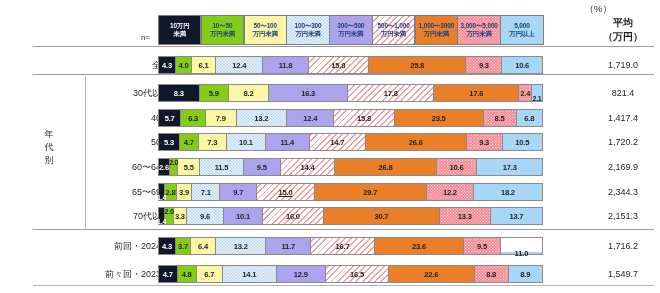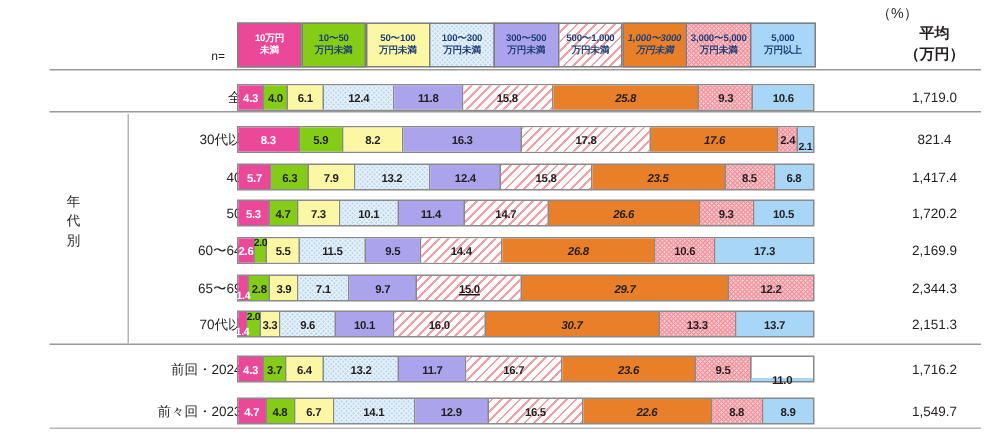--- a/index.html
+++ b/index.html
@@ -96,40 +96,40 @@
     letter-spacing: -0.2px;
   }
   .seg:last-child { border-right: none; }
   .seg .val { position: relative; z-index: 2; white-space: nowrap; }
 
   
   .seg.tiny .val { position: absolute; bottom: -0.5px; font-size: 7px; }
   .seg.tiny-up .val { position: absolute; top: -0.5px; font-size: 7px; }
 
   
-  .c0 { background: #ec4899; color: #ffffff; }
+  .c0 { background: #0f172a; color: #ffffff; }
   .c1 { background: #84cc16; color: #231f20; }
   .c2 { background: #fbf7a4; color: #231f20; }
   .c3 {
     background-color: #ecf4fb;
     background-image:
       radial-gradient(#b9d8f0 0.85px, transparent 0.9px),
       radial-gradient(#b9d8f0 0.85px, transparent 0.9px);
     background-size: 3.2px 3.2px;
     background-position: 0 0, 1.6px 1.6px;
     color: #231f20;
   }
   .c4 { background: #aba4ec; color: #231f20; }
   .c5 {
     background-color: #ffffff;
     background-image: repeating-linear-gradient(
       -45deg, #f2a0a6 0 1.4px, #ffffff 1.4px 4.4px);
     color: #231f20;
   }
-  .c6 { background: #e98029; color: #231f20; font-style: italic; }
+  .c6 { background: #e98029; color: #231f20; }
   .c7 {
     background-color: #f38d98;
     background-image:
       radial-gradient(#fbd2d6 0.8px, transparent 0.85px),
       radial-gradient(#fbd2d6 0.8px, transparent 0.85px);
     background-size: 3px 3px;
     background-position: 0 0, 1.5px 1.5px;
     color: #231f20;
   }
   .c8 { background: #a7d6f7; color: #231f20; }
@@ -394,20 +394,23 @@
           </div>
           <div class="seg c5" title="500〜1,000万円未満: 15%" style="flex: 15 0 0px; text-decoration: underline;">
             <span class="val">15.0</span>
           </div>
           <div class="seg c6" title="1,000〜3000万円未満: 29.7%" style="flex: 29.7 0 0px;">
             <span class="val">29.7</span>
           </div>
           <div class="seg c7" title="3,000〜5,000万円未満: 12.2%" style="flex: 12.2 0 0px;">
             <span class="val">12.2</span>
           </div>
+          <div class="seg c8" title="5,000万円以上: 18.2%" style="flex: 18.2 0 0px;">
+            <span class="val">18.2</span>
+          </div>
         </div>
         <div class="row-avg">2,344.3</div>
       </div>
       <div class="row" style="top: 207px;">
         <div class="row-label">70代以上</div>
         <div class="row-n">1,282</div>
         <div class="bar">
           <div class="seg c0 tiny" title="10万円未満: 1.4%" style="flex: 1.4 0 0px;">
             <span class="val">1.4</span>
           </div>

